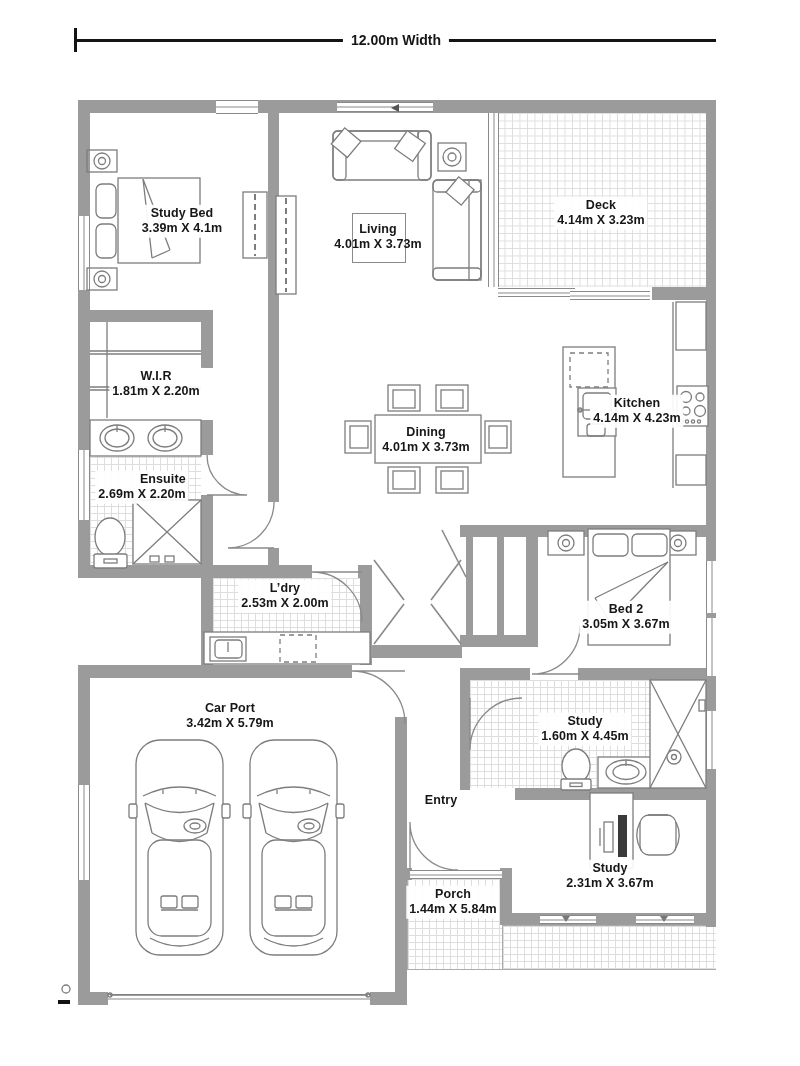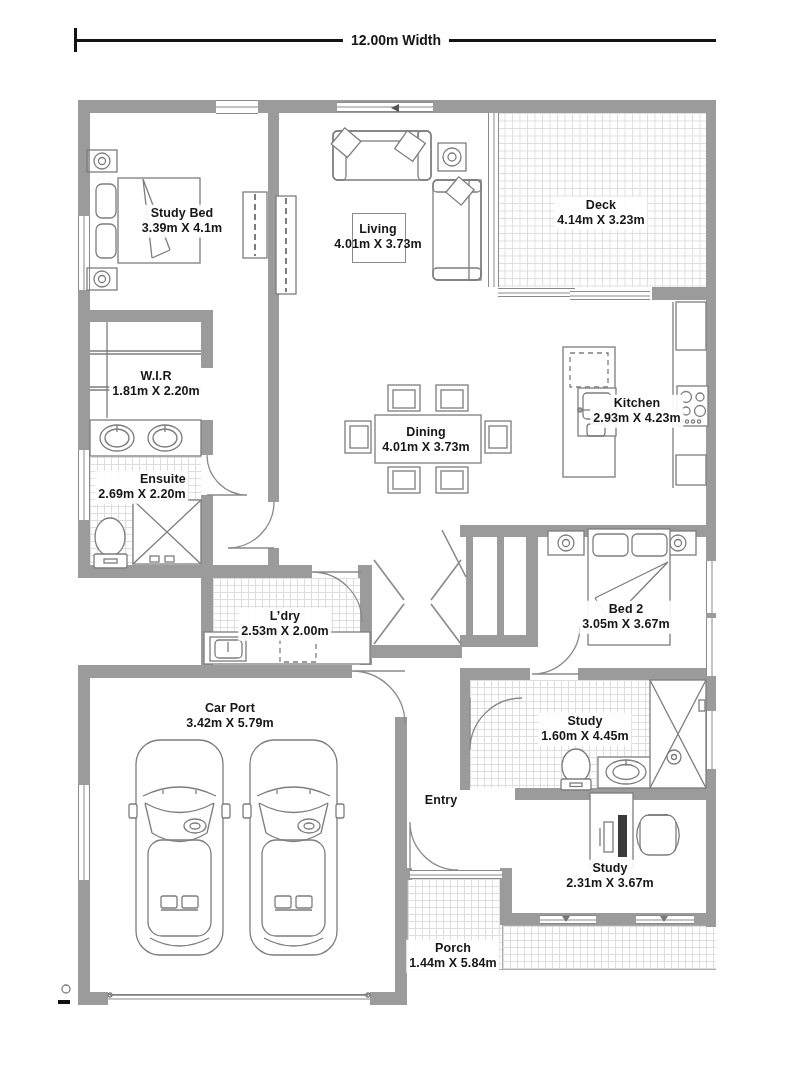--- a/index.html
+++ b/index.html
@@ -310,31 +310,31 @@
   <div class="room-label" style="left:601px;top:213px;">
     <div>Deck</div>
     <div>4.14m X 3.23m</div>
   </div>
   <div class="room-label" style="left:156px;top:384px;">
     <div>W.I.R</div>
     <div>1.81m X 2.20m</div>
   </div>
   <div class="room-label" style="left:637px;top:411px;">
     <div>Kitchen</div>
-    <div>2.93m X 4.23m</div>
+    <div>4.14m X 4.23m</div>
   </div>
   <div class="room-label" style="left:426px;top:440px;background:transparent;">
     <div>Dining</div>
     <div>4.01m X 3.73m</div>
   </div>
   <div class="room-label" style="left:142px;top:487px;text-align:right;">
     <div>Ensuite</div>
     <div>2.69m X 2.20m</div>
   </div>
-  <div class="room-label" style="left:285px;top:596px;margin-top:28px;">
+  <div class="room-label" style="left:285px;top:596px;">
     <div>L’dry</div>
     <div>2.53m X 2.00m</div>
   </div>
   <div class="room-label" style="left:626px;top:617px;">
     <div>Bed 2</div>
     <div>3.05m X 3.67m</div>
   </div>
   <div class="room-label" style="left:230px;top:716px;">
     <div>Car Port</div>
     <div>3.42m X 5.79m</div>
@@ -343,18 +343,18 @@
     <div>Study</div>
     <div>1.60m X 4.45m</div>
   </div>
   <div class="room-label" style="left:441px;top:801px;background:transparent;">
     <div>Entry</div>
   </div>
   <div class="room-label" style="left:610px;top:876px;">
     <div>Study</div>
     <div>2.31m X 3.67m</div>
   </div>
-  <div class="room-label" style="left:453px;top:956px;">
+  <div class="room-label" style="left:453px;top:902px;">
     <div>Porch</div>
     <div>1.44m X 5.84m</div>
   </div>
 
 </div>
 
 </body></html>

